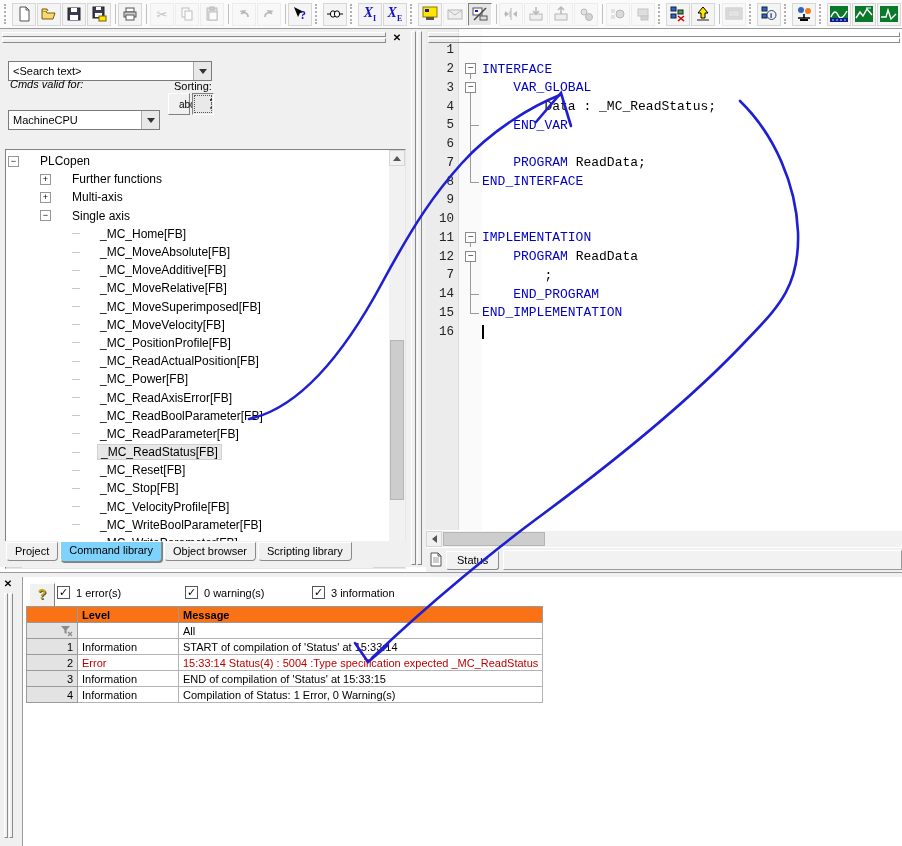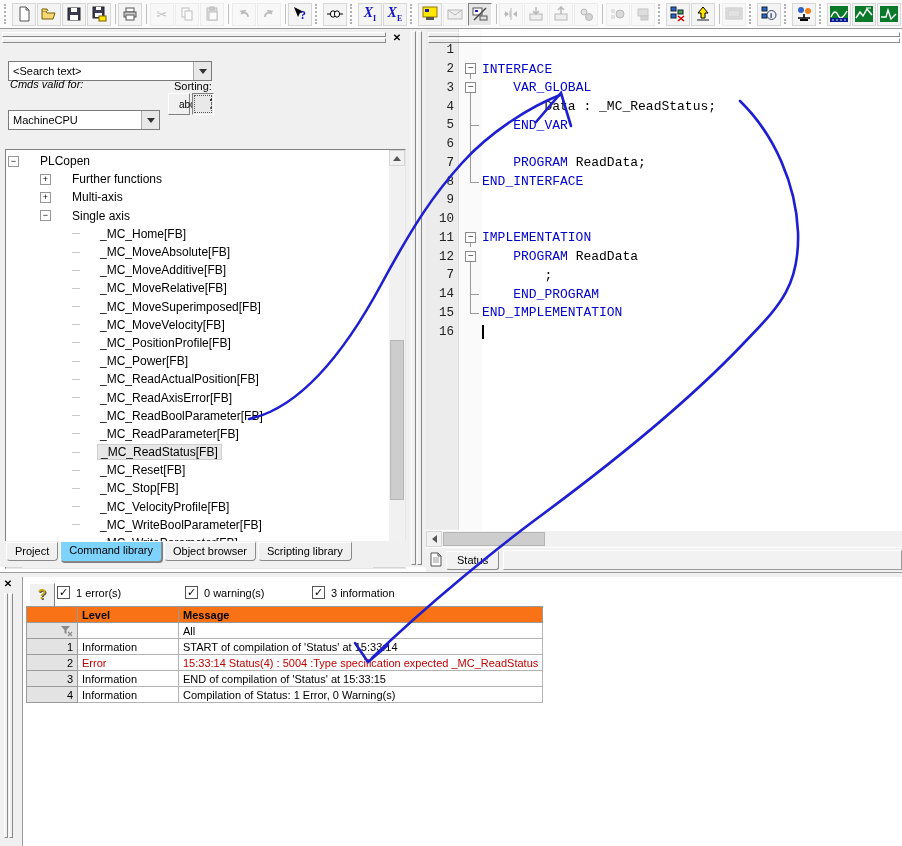--- a/index.html
+++ b/index.html
@@ -439,26 +439,26 @@
             <span class="tlabel">_MC_MoveVelocity[FB]</span>
           </div>
         <div class="trow">
             <span class="ind3"></span>
             <span class="tdash"></span>
             <span class="tlabel">_MC_PositionProfile[FB]</span>
           </div>
         <div class="trow">
             <span class="ind3"></span>
             <span class="tdash"></span>
+            <span class="tlabel">_MC_ReadActualPosition[FB]</span>
+          </div>
+        <div class="trow">
+            <span class="ind3"></span>
+            <span class="tdash"></span>
             <span class="tlabel">_MC_Power[FB]</span>
-          </div>
-        <div class="trow">
-            <span class="ind3"></span>
-            <span class="tdash"></span>
-            <span class="tlabel">_MC_ReadActualPosition[FB]</span>
           </div>
         <div class="trow">
             <span class="ind3"></span>
             <span class="tdash"></span>
             <span class="tlabel">_MC_ReadAxisError[FB]</span>
           </div>
         <div class="trow">
             <span class="ind3"></span>
             <span class="tdash"></span>
             <span class="tlabel">_MC_ReadBoolParameter[FB]</span>

